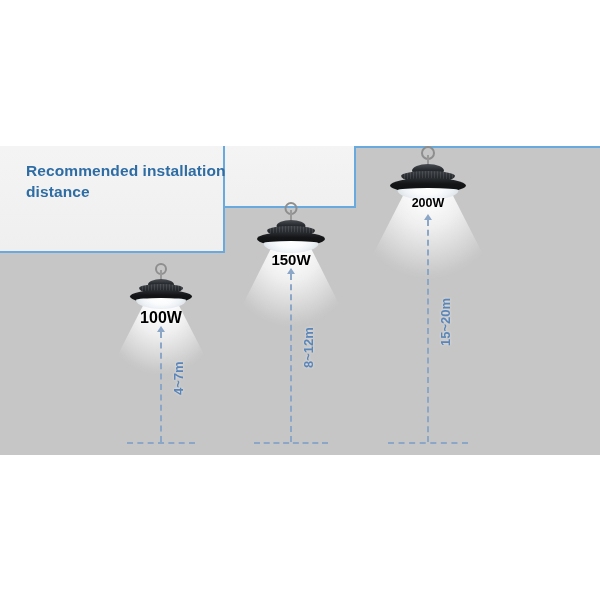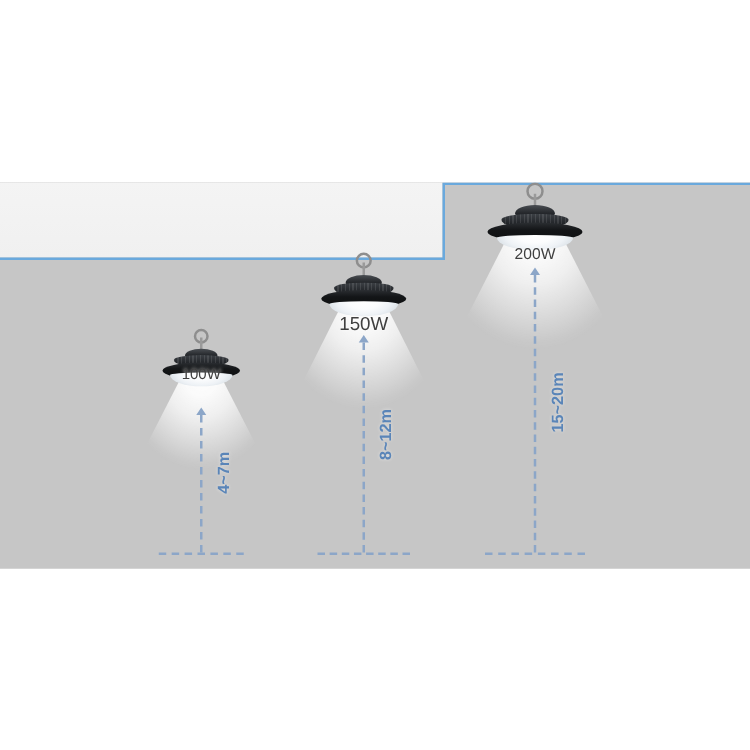--- a/index.html
+++ b/index.html
@@ -162,22 +162,22 @@
     background: radial-gradient(50% 120% at 50% 0%,
       #ffffff 0%, #fbfcfd 45%, #eef2f6 78%, #dfe5ea 100%);
     border-radius: 50% / 18% 18% 82% 82%;
   }
 
   
   .watt-label {
     position: absolute;
     left: 50%;
     transform: translateX(-50%);
-    color: #404040;
-    font-weight: 400;
+    color: #000000;
+    font-weight: 700;
     white-space: nowrap;
     text-shadow: 0 0 3px rgba(255,255,255,0.9);
   }
 
   
   .measure-line {
     position: absolute;
     left: 50%;
     transform: translateX(-50%);
     width: 0;
@@ -214,32 +214,35 @@
 </style>
 </head>
 <body>
 
 <div id="stage">
 
   <div id="canvas">
 
     <div id="panel-top-rail"></div>
     <div class="panel" id="panel-step-2"></div>
+    <div class="panel" id="panel-step-1">
+      <div id="headline">Recommended installation distance</div>
+    </div>
 
     <div class="lamp-group" id="g100" style="left:161px; top:0px;">
       <div class="cone" style="top:154px; width:108px; height:76px;"></div>
       <div class="hook" style="top:117px; width:8px; height:8px;"></div>
       <div class="hanger" style="top:124px; height:11px;"></div>
       <div class="fixture" style="top:133px; width:62px; height:30px;">
         <div class="fx-top" style="top:0px; width:26px; height:8px;"></div>
         <div class="fx-heatsink" style="top:5px; width:44px; height:10px;"></div>
         <div class="fx-rim" style="top:11px; width:62px; height:13px;"></div>
         <div class="fx-lens" style="top:19px; width:50px; height:11px;"></div>
       </div>
-      <div class="watt-label" style="top:146px; font-size:12px;">100W</div>
+      <div class="watt-label" style="top:163px; font-size:16px;">100W</div>
       <div class="measure-arrow" style="top:180px;"></div>
       <div class="measure-line" style="top:186px; height:110px;"></div>
       <div class="dist-label" style="left:10px; top:249px; font-size:13px;">4~7m</div>
       <div class="ground-line" style="top:296px; width:68px;"></div>
     </div>
 
     <div class="lamp-group" id="g150" style="left:291px; top:0px;">
       <div class="cone" style="top:96px; width:120px; height:86px;"></div>
       <div class="hook" style="top:56px; width:9px; height:9px;"></div>
       <div class="hanger" style="top:64px; height:12px;"></div>

